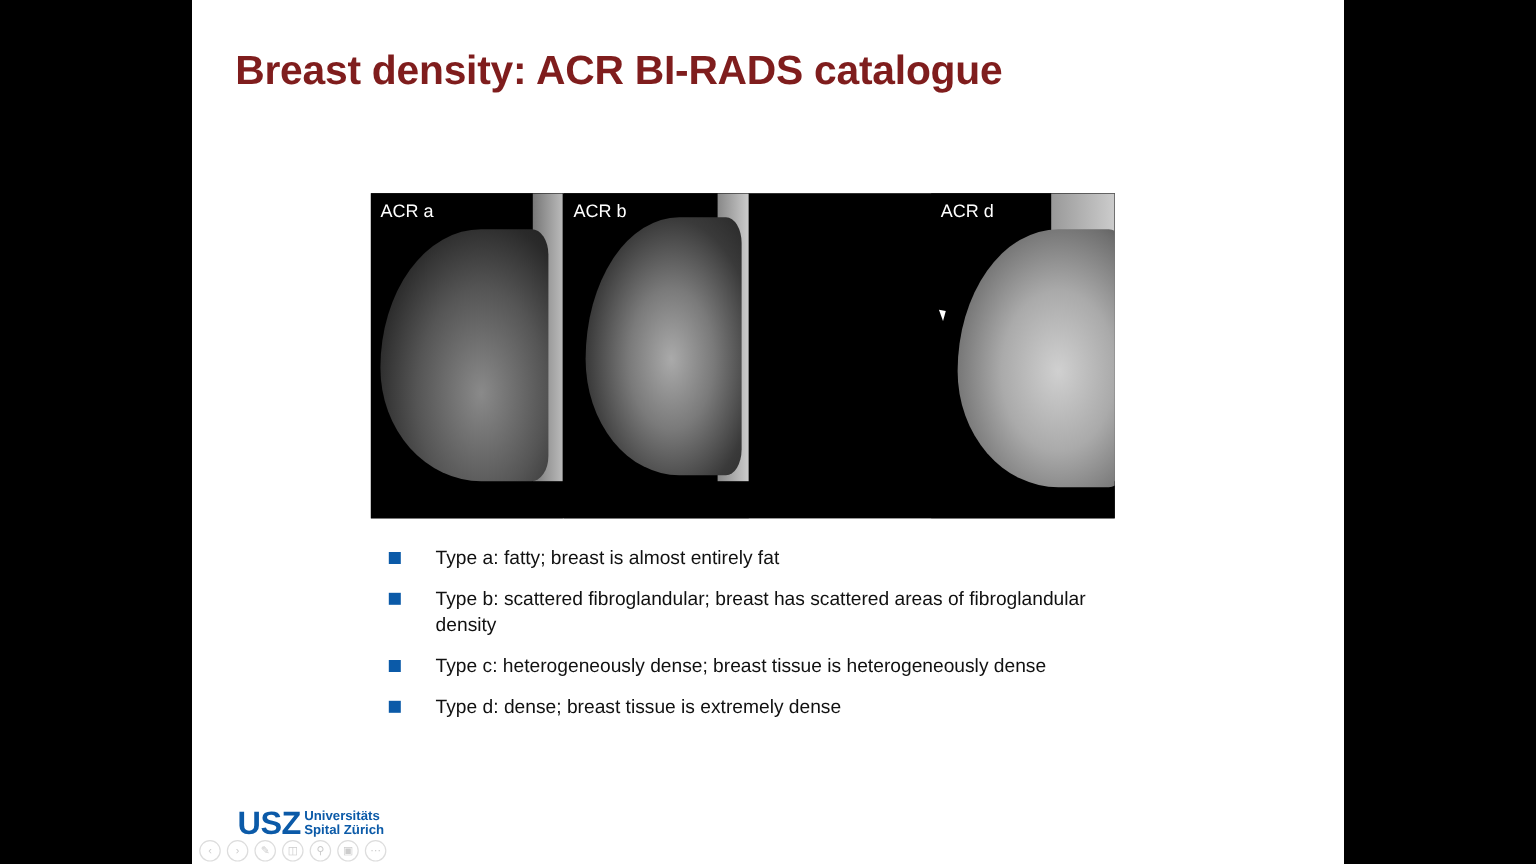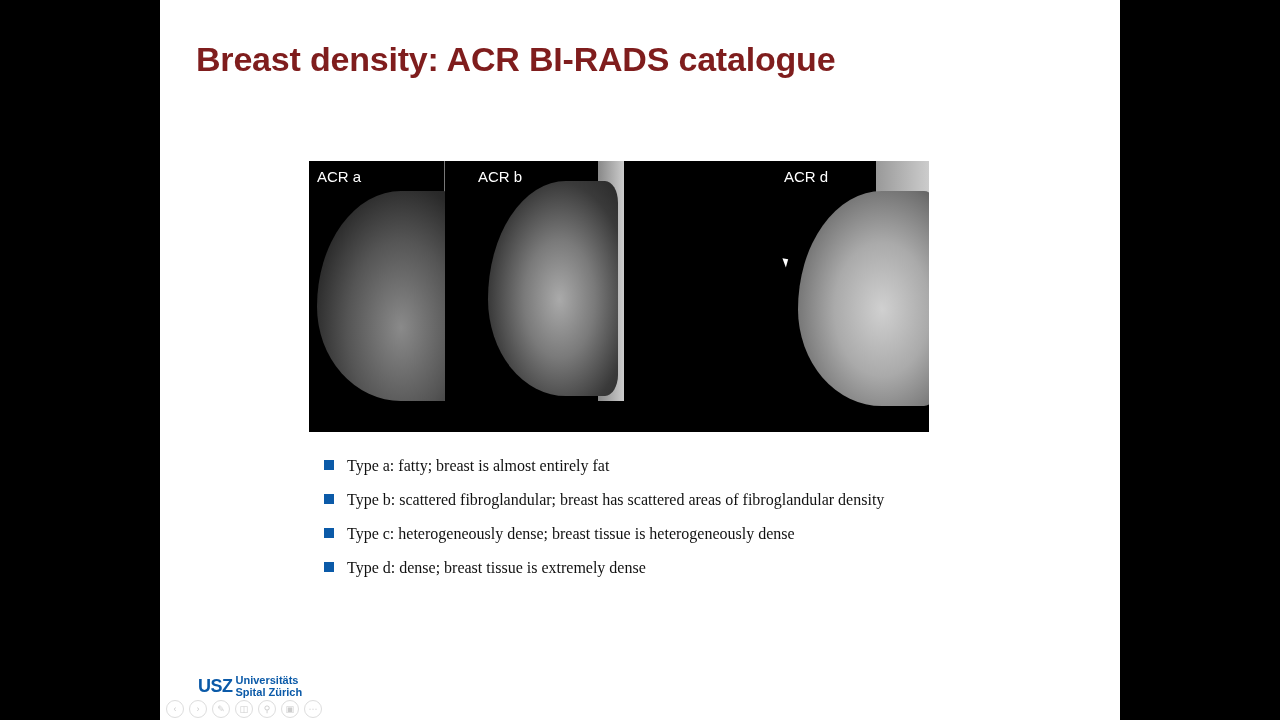--- a/index.html
+++ b/index.html
@@ -5,37 +5,37 @@
   html,body{margin:0;padding:0;}
   body{width:1280px;height:720px;background:#000;position:relative;overflow:hidden;font-family:"Liberation Sans",sans-serif;}
   .slide{position:absolute;left:160px;top:0;width:960px;height:720px;background:#fff;}
   .title{position:absolute;left:36px;top:40px;font-size:34px;font-weight:bold;color:#7f1d1d;letter-spacing:-0.2px;}
   .figure{position:absolute;left:149px;top:161px;width:620px;height:271px;background:#000;overflow:hidden;}
   .panel{position:absolute;top:0;height:271px;overflow:hidden;background:#000;}
   .panel .label{position:absolute;left:8px;top:7px;color:#fff;font-size:15px;}
   .breast{position:absolute;border-radius:60% 10% 10% 60% / 55% 10% 10% 45%;}
   .chest{position:absolute;top:0;height:240px;}
   .bullets{position:absolute;left:164px;top:455px;width:600px;}
-  .bullet{position:relative;padding-left:23px;font-size:16px;line-height:22px;color:#111;margin-bottom:12px;font-family:Liberation Serif, serif;}
+  .bullet{position:relative;padding-left:39px;font-size:16px;line-height:22px;color:#111;margin-bottom:12px;}
   .bullet .sq{position:absolute;left:0;top:5px;width:10px;height:10px;background:#0b5aa8;}
   .logo{position:absolute;left:38px;top:672px;display:flex;align-items:center;}
-  .logo .usz{font-size:18px;font-weight:bold;color:#0b5aa8;letter-spacing:-0.5px;line-height:28px;}
+  .logo .usz{font-size:27px;font-weight:bold;color:#0b5aa8;letter-spacing:-0.5px;line-height:28px;}
   .logo .name{margin-left:3px;font-size:11px;font-weight:bold;color:#0b5aa8;line-height:12px;}
   .nav{position:absolute;left:6px;top:700px;display:flex;gap:5px;}
   .nav span{width:16px;height:16px;border:1px solid #ddd;border-radius:50%;color:#ccc;font-size:9px;display:flex;align-items:center;justify-content:center;}
   .cursor{position:absolute;left:784px;top:257px;width:0;height:0;border-left:5px solid #fff;border-top:3px solid transparent;border-bottom:7px solid transparent;transform:rotate(-20deg);}
 </style>
 </head>
 <body>
 
 <div class="slide">
   <div class="title">Breast density: ACR BI-RADS catalogue</div>
 
   <div class="figure">
-    <div class="panel" style="left:0;width:136px;text-align:center;">
+    <div class="panel" style="left:0;width:160px;text-align:center;">
       <div class="chest" style="left:135px;width:25px;background:linear-gradient(90deg,#777,#bbb);"></div>
       <div class="breast" style="left:8px;top:30px;width:140px;height:210px;background:radial-gradient(ellipse at 60% 65%,#8a8a8a 0%,#555 45%,#2a2a2a 75%,#1a1a1a 100%);"></div>
       <div class="label">ACR a</div>
     </div>
     <div class="panel" style="left:161px;width:154px;">
       <div class="chest" style="left:128px;width:26px;background:linear-gradient(90deg,#888,#ccc);"></div>
       <div class="breast" style="left:18px;top:20px;width:130px;height:215px;background:radial-gradient(ellipse at 55% 55%,#aaa 0%,#7a7a7a 35%,#3a3a3a 70%,#222 100%);"></div>
       <div class="label">ACR b</div>
     </div>
     <div class="panel" style="left:467px;width:153px;">

